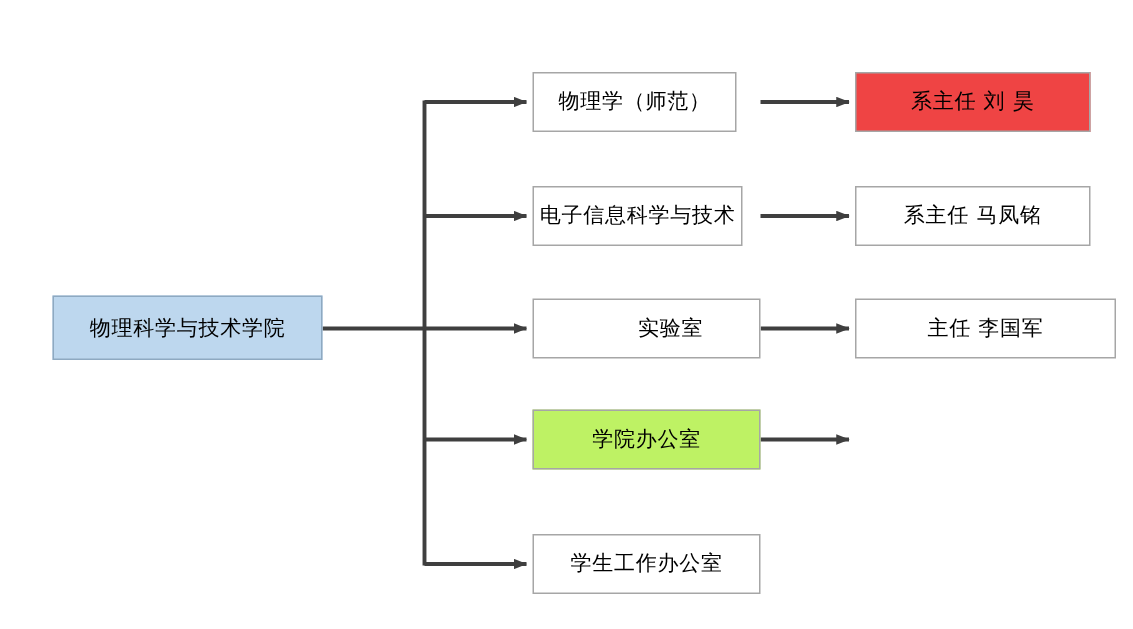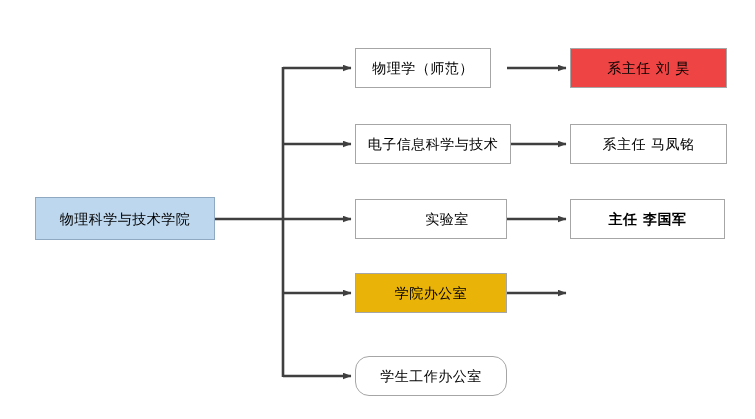--- a/index.html
+++ b/index.html
@@ -78,36 +78,36 @@
     <line x1="507" y1="293" x2="566" y2="293" stroke="#3f3f3f" stroke-width="2.6" marker-end="url(#arrowhead)"></line>
   </svg>
 
   <div class="node root" style="left: 35px; top: 197px; width: 180px; height: 43px; background: rgb(189, 215, 238); border-color: rgb(142, 169, 193); color: rgb(0, 0, 0);">
     <span class="node-label">物理科学与技术学院</span>
   </div>
 
   <div class="node" style="left: 355px; top: 48px; width: 136px; height: 40px; background: rgb(255, 255, 255); border-color: rgb(166, 166, 166); color: rgb(0, 0, 0);">
     <span class="node-label">物理学（师范）</span>
   </div>
-  <div class="node" style="left: 355px; top: 124px; width: 156px; height: 40px; background: rgb(255, 255, 255); border-color: rgb(166, 166, 166); color: rgb(0, 0, 0);">
+  <div class="node" style="left: 355px; top: 124px; width: 140px; height: 40px; background: rgb(255, 255, 255); border-color: rgb(166, 166, 166); color: rgb(0, 0, 0);">
     <span class="node-label">电子信息科学与技术</span>
   </div>
   <div class="node" style="left: 355px; top: 199px; width: 152px; height: 40px; background: rgb(255, 255, 255); border-color: rgb(166, 166, 166); color: rgb(0, 0, 0); padding-left: 32px;">
     <span class="node-label">实验室</span>
   </div>
-  <div class="node" style="left: 355px; top: 273px; width: 152px; height: 40px; background: #eab308; border-color: rgb(166, 166, 166); color: rgb(0, 0, 0);">
+  <div class="node" style="left: 355px; top: 273px; width: 152px; height: 40px; background: #bef264; border-color: rgb(166, 166, 166); color: rgb(0, 0, 0);">
     <span class="node-label">学院办公室</span>
   </div>
-  <div class="node" style="left: 355px; top: 356px; width: 152px; height: 40px; background: rgb(255, 255, 255); border-color: rgb(166, 166, 166); color: rgb(0, 0, 0); border-radius: 14px;">
+  <div class="node" style="left: 355px; top: 356px; width: 152px; height: 40px; background: rgb(255, 255, 255); border-color: rgb(166, 166, 166); color: rgb(0, 0, 0);">
     <span class="node-label">学生工作办公室</span>
   </div>
 
   <div class="node" style="left: 570px; top: 48px; width: 157px; height: 40px; background: #ef4444; border-color: rgb(166, 166, 166); color: rgb(0, 0, 0);">
     <span class="node-label">系主任  刘  昊</span>
   </div>
   <div class="node" style="left: 570px; top: 124px; width: 157px; height: 40px; background: rgb(255, 255, 255); border-color: rgb(166, 166, 166); color: rgb(0, 0, 0);">
     <span class="node-label">系主任  马凤铭</span>
   </div>
-  <div class="node" style="left: 570px; top: 199px; width: 155px; height: 40px; background: rgb(255, 255, 255); border-color: rgb(166, 166, 166); color: rgb(0, 0, 0); font-weight: bold;">
+  <div class="node" style="left: 570px; top: 199px; width: 174px; height: 40px; background: rgb(255, 255, 255); border-color: rgb(166, 166, 166); color: rgb(0, 0, 0);">
     <span class="node-label">主任   李国军</span>
   </div>
 
 </div>
 
 </body></html>

